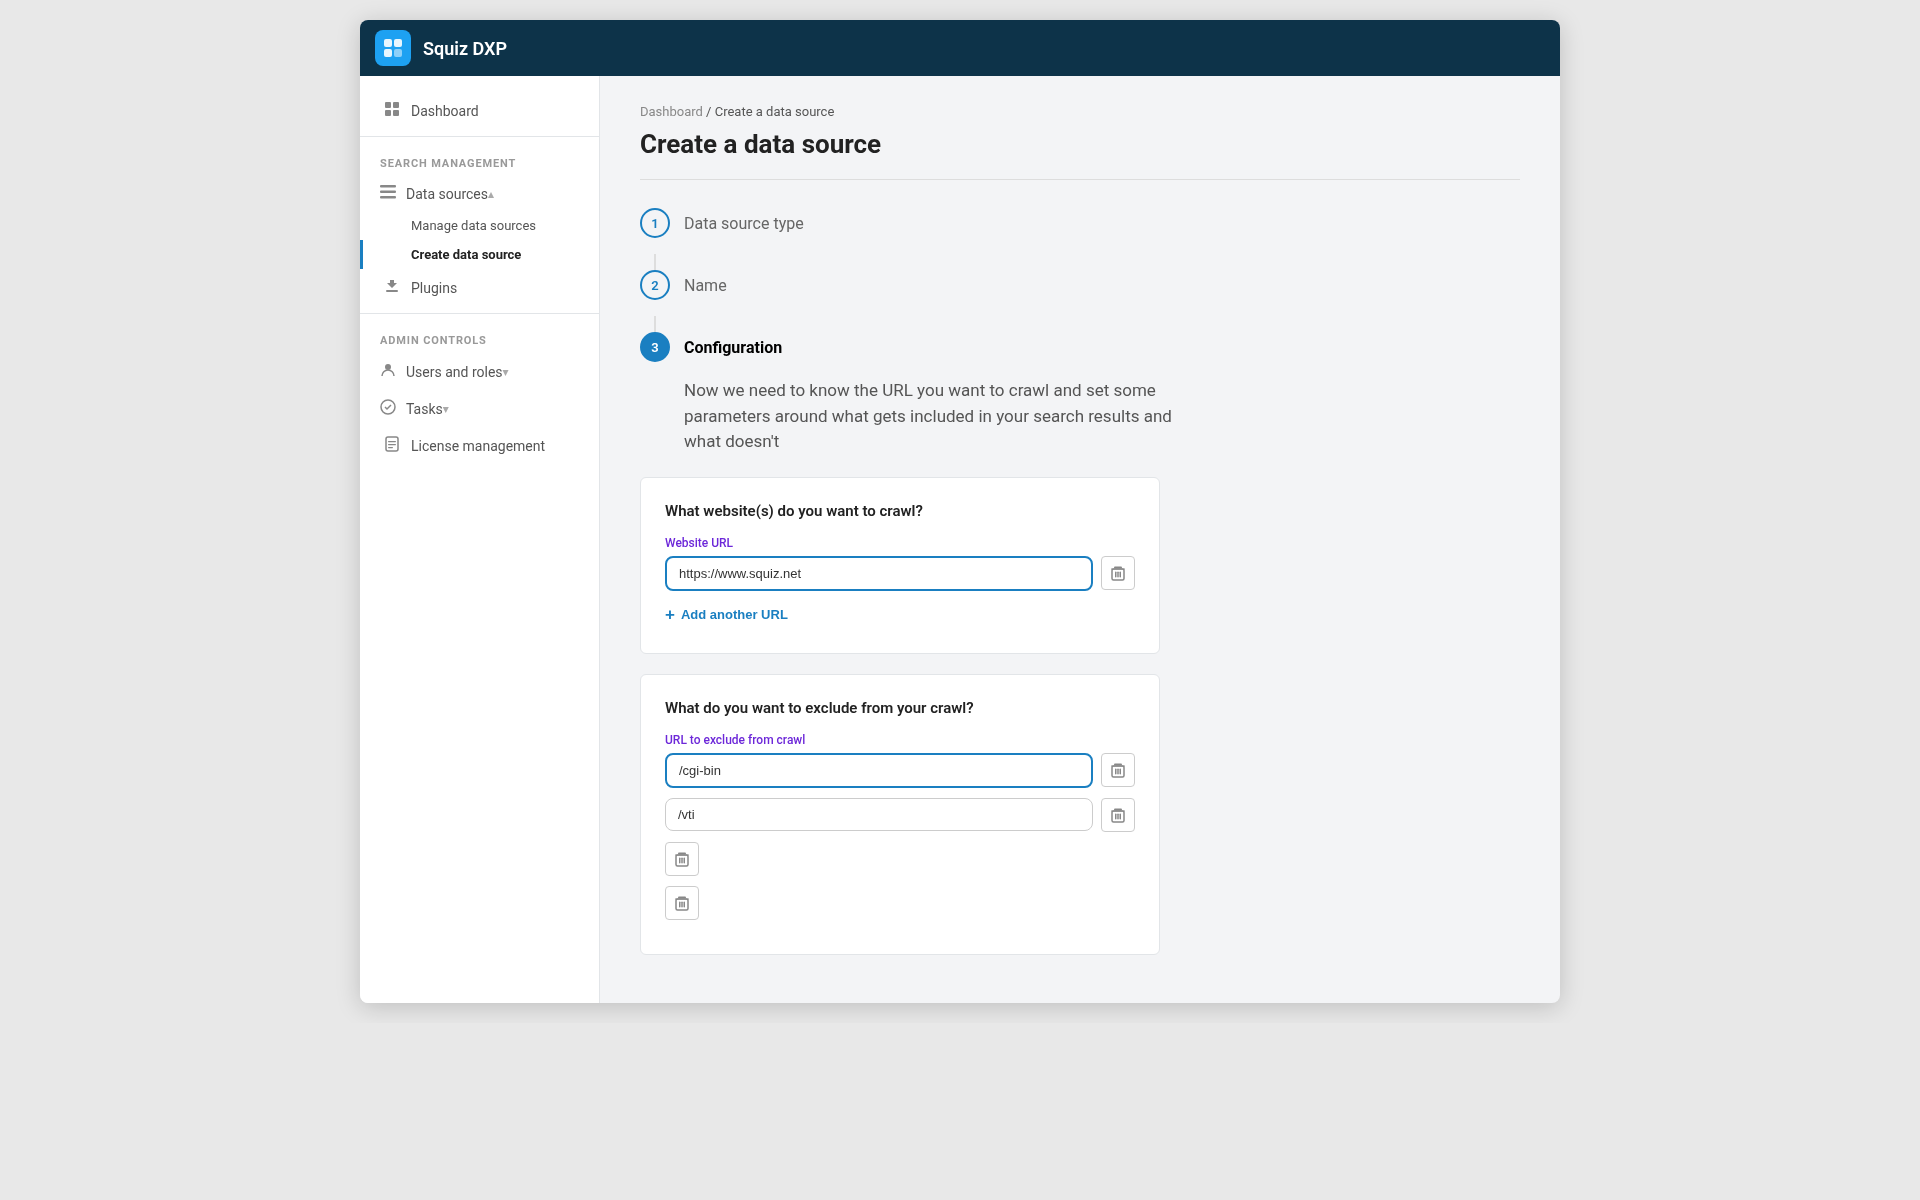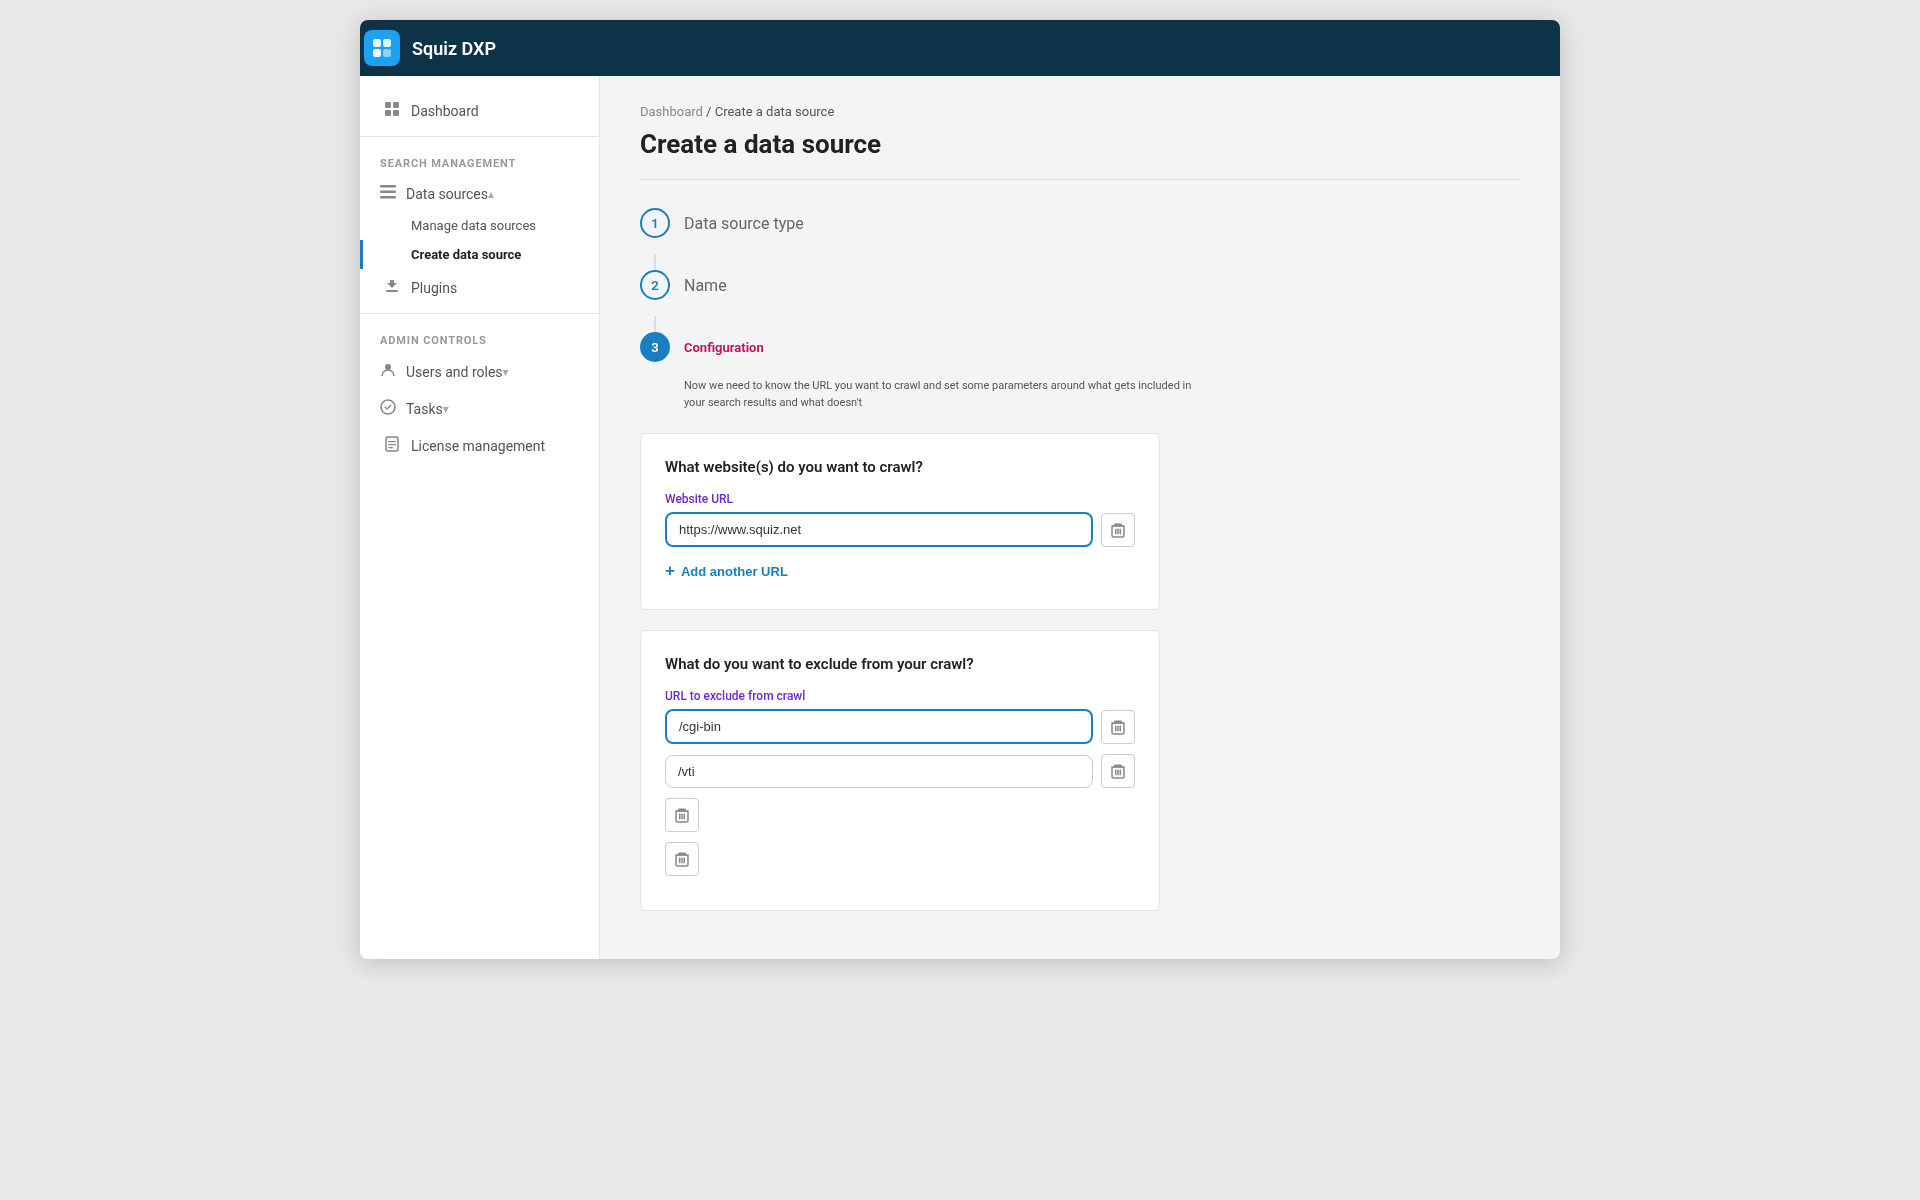--- a/index.html
+++ b/index.html
@@ -16,21 +16,21 @@
       overflow: hidden;
       box-shadow: 0 4px 24px rgba(0,0,0,0.18);
       background: #f3f4f6;
     }
     
     .topbar {
       background: #0d3349;
       height: 56px;
       display: flex;
       align-items: center;
-      padding: 0 4px;
+      padding: 0 15px;
       gap: 12px;
     }
     .topbar-logo {
       width: 36px;
       height: 36px;
       background: #1da1f2;
       border-radius: 8px;
       display: flex;
       align-items: center;
       justify-content: center;
@@ -164,27 +164,27 @@
       color: #666;
     }
     .step-connector {
       width: 2px;
       height: 16px;
       background: #ddd;
       margin-left: 14px;
       margin-bottom: 0;
     }
     .step-active .step-label {
-      font-size: 13px;
+      font-size: 16px;
       font-weight: 700;
-      color: #be185d;
+      color: #000000;
     }
     
     .config-desc {
-      font-size: 11px;
+      font-size: 17px;
       color: #555;
       margin-left: 44px;
       margin-bottom: 22px;
       max-width: 520px;
       line-height: 1.5;
     }
     
     .card {
       background: white;
       border-radius: 6px;

